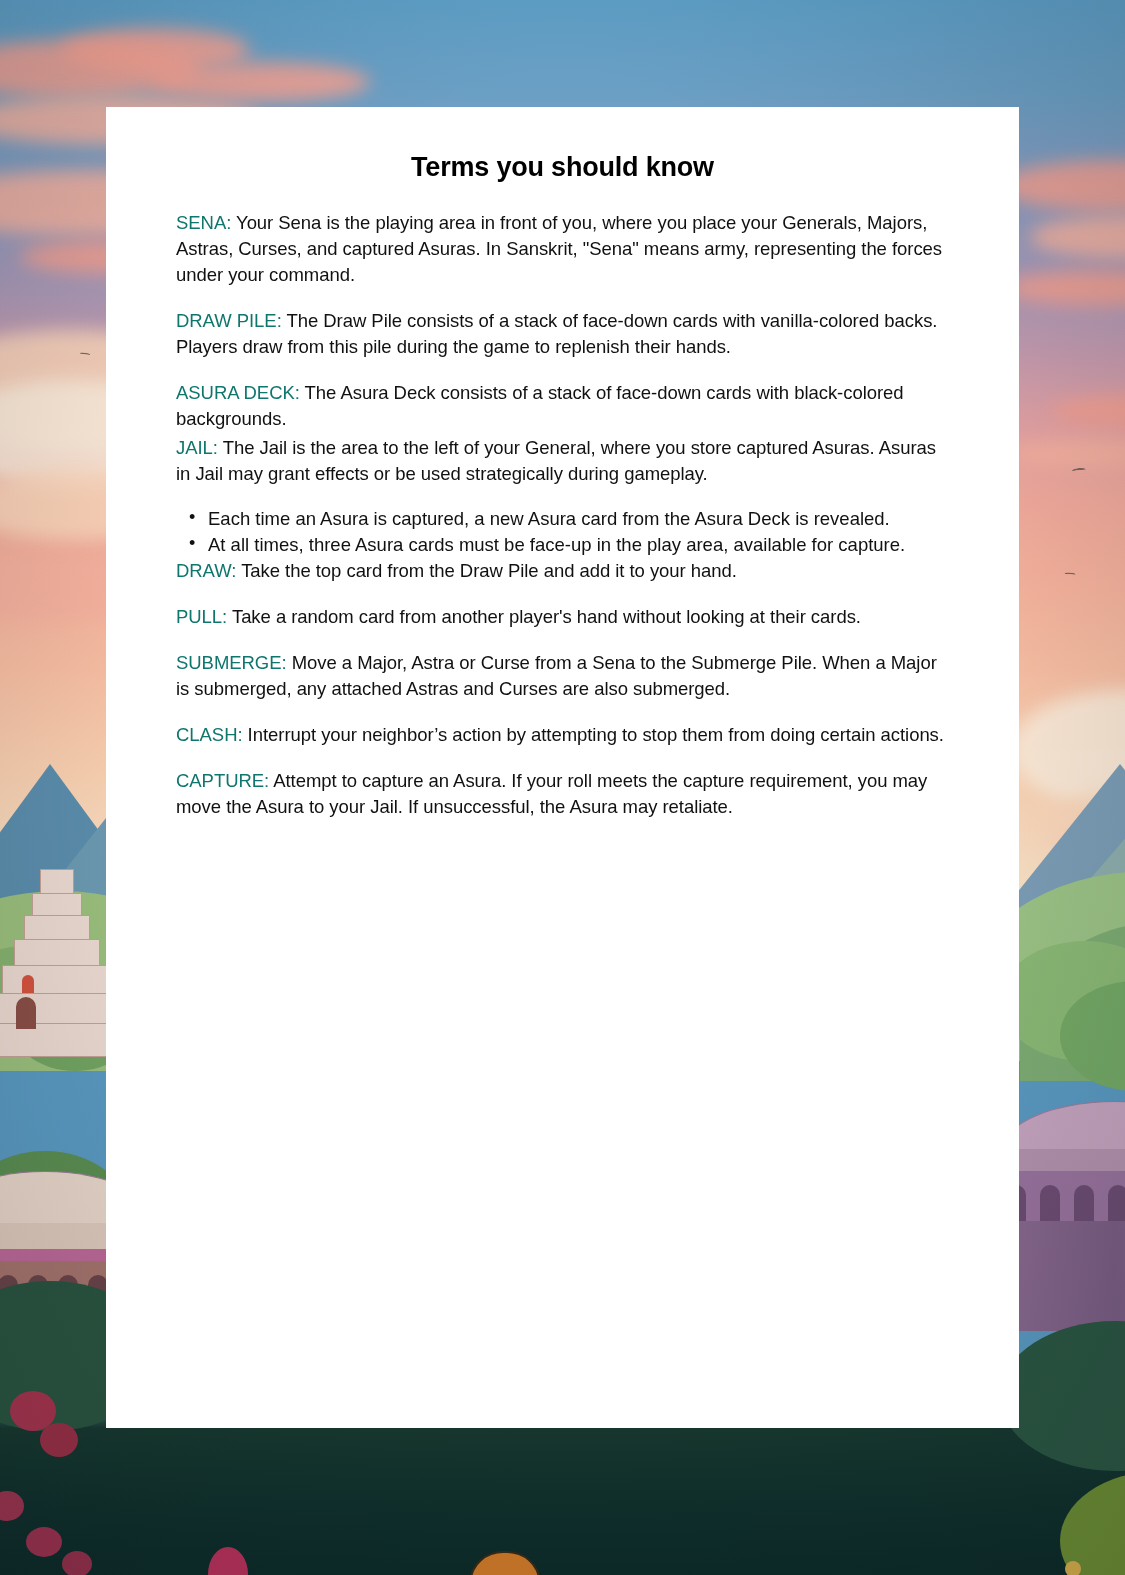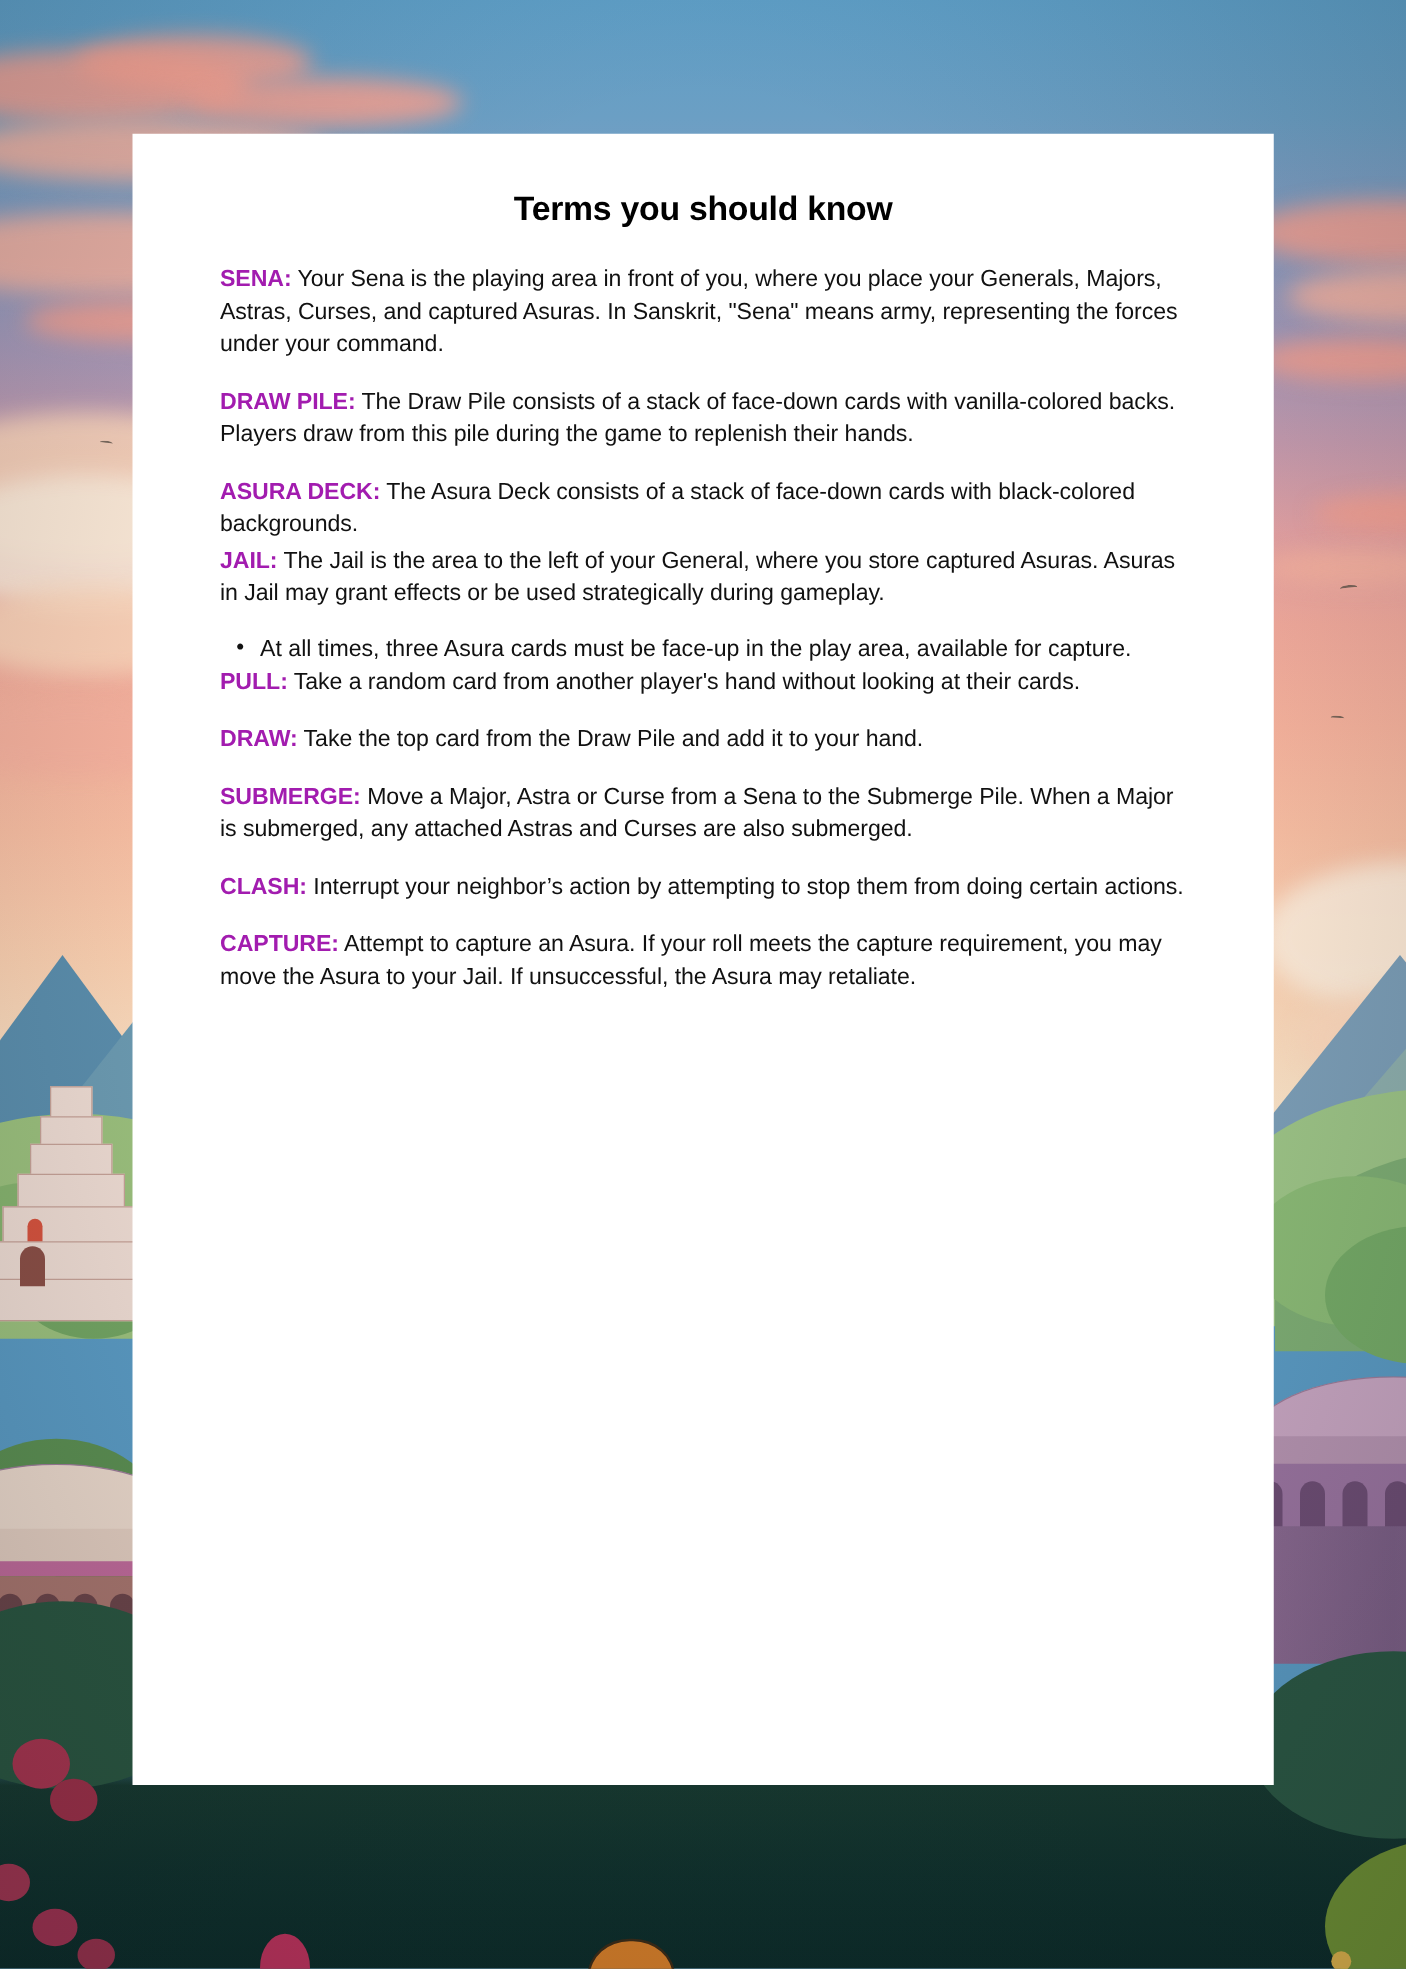--- a/index.html
+++ b/index.html
@@ -171,22 +171,22 @@
   .section-heading.gameplay { margin-top: 37px; margin-bottom: 19px; }
 
   .term {
     font-size: 18.5px;
     line-height: 1.40;
     color: #111111;
     margin: 0 0 20px 0;
     letter-spacing: -0.05px;
   }
   .term .term-label {
-    font-weight: bold;
-    color: #a21caf;
+    font-weight: normal;
+    color: #0f766e;
   }
   .term.tight { margin-bottom: 3px; }
 
   ul.sub-list {
     margin: 0 0 0 0;
     padding-left: 30px;
     list-style: none;
   }
   ul.sub-list li {
     font-size: 18.5px;
@@ -353,32 +353,33 @@
 
 
     <p class="term tight">
       <span class="term-label">ASURA DECK:</span><span> The Asura Deck consists of a stack of face-down cards with black-colored backgrounds.</span>
     </p>
 
     <p class="term">
       <span class="term-label">JAIL:</span><span> The Jail is the area to the left of your General, where you store captured Asuras. Asuras in Jail may grant effects or be used strategically during gameplay.</span>
     </p>
     <ul class="sub-list">
+      <li>Each time an Asura is captured, a new Asura card from the Asura Deck is revealed.</li>
       <li>At all times, three Asura cards must be face-up in the play area, available for capture.</li>
     </ul>
   </div>
 
   <div>
 
     <p class="term">
+      <span class="term-label">DRAW:</span><span> Take the top card from the Draw Pile and add it to your hand.</span>
+    </p>
+
+    <p class="term">
       <span class="term-label">PULL:</span><span> Take a random card from another player's hand without looking at their cards.</span>
-    </p>
-
-    <p class="term">
-      <span class="term-label">DRAW:</span><span> Take the top card from the Draw Pile and add it to your hand.</span>
     </p>
 
 
     <p class="term">
       <span class="term-label">SUBMERGE:</span><span> Move a Major, Astra or Curse from a Sena to the Submerge Pile. When a Major is submerged, any attached Astras and Curses are also submerged.</span>
     </p>
 
     <p class="term">
       <span class="term-label">CLASH:</span><span> Interrupt your neighbor’s action by attempting to stop them from doing certain actions.</span>
     </p>

